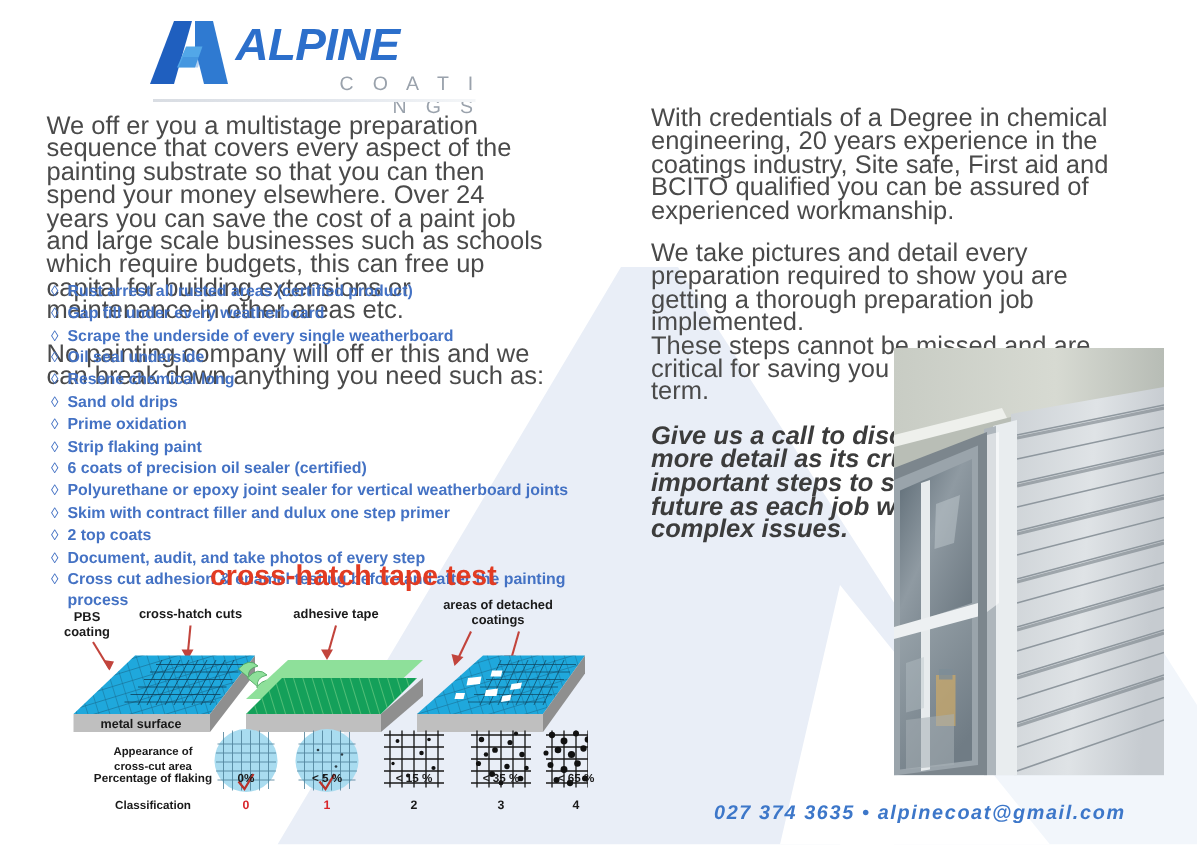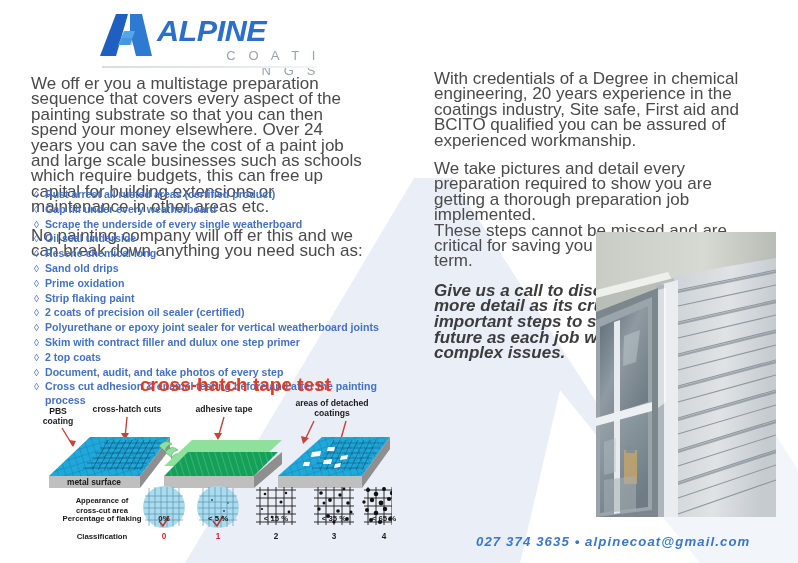--- a/index.html
+++ b/index.html
@@ -169,21 +169,21 @@
       <div class="bullet">
         <span class="dia">◊</span>
         <span class="btext">Prime oxidation</span>
       </div>
       <div class="bullet">
         <span class="dia">◊</span>
         <span class="btext">Strip flaking paint</span>
       </div>
       <div class="bullet">
         <span class="dia">◊</span>
-        <span class="btext">2 coats of precision oil sealer (certified)</span>
+        <span class="btext">6 coats of precision oil sealer (certified)</span>
       </div>
       <div class="bullet">
         <span class="dia">◊</span>
         <span class="btext">Polyurethane or epoxy joint sealer for vertical weatherboard joints</span>
       </div>
       <div class="bullet">
         <span class="dia">◊</span>
         <span class="btext">Skim with contract filler and dulux one step primer</span>
       </div>
       <div class="bullet">

